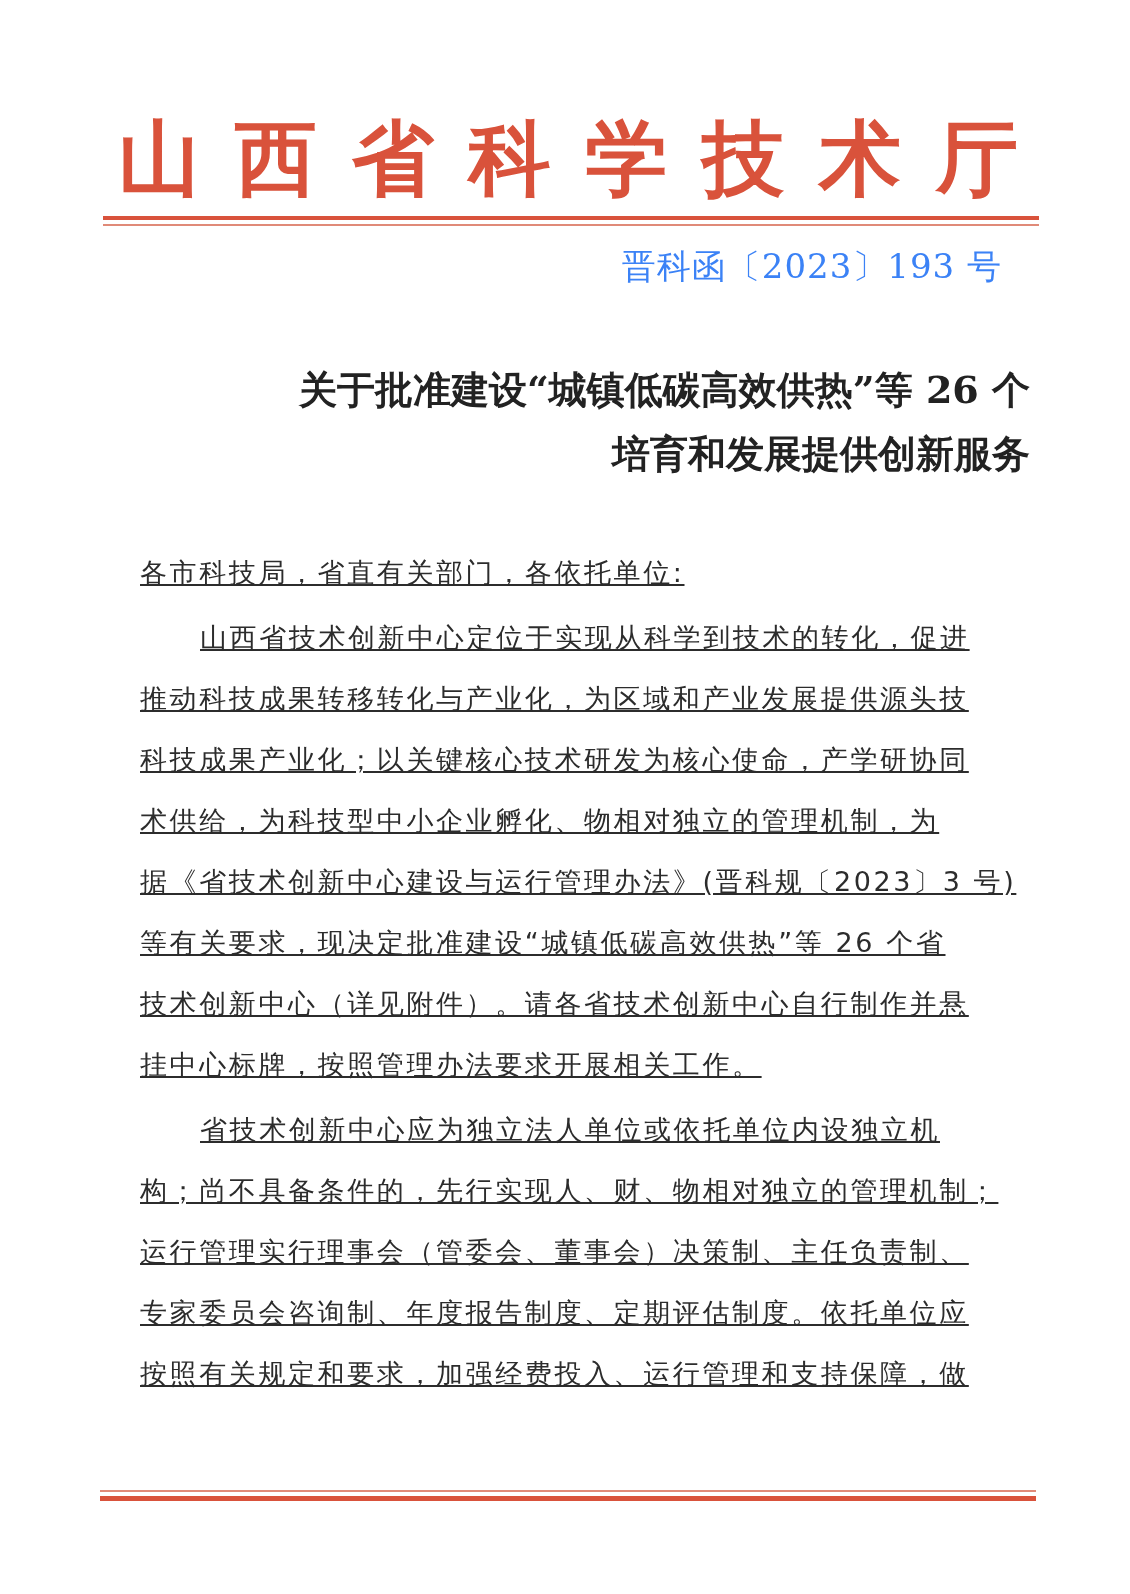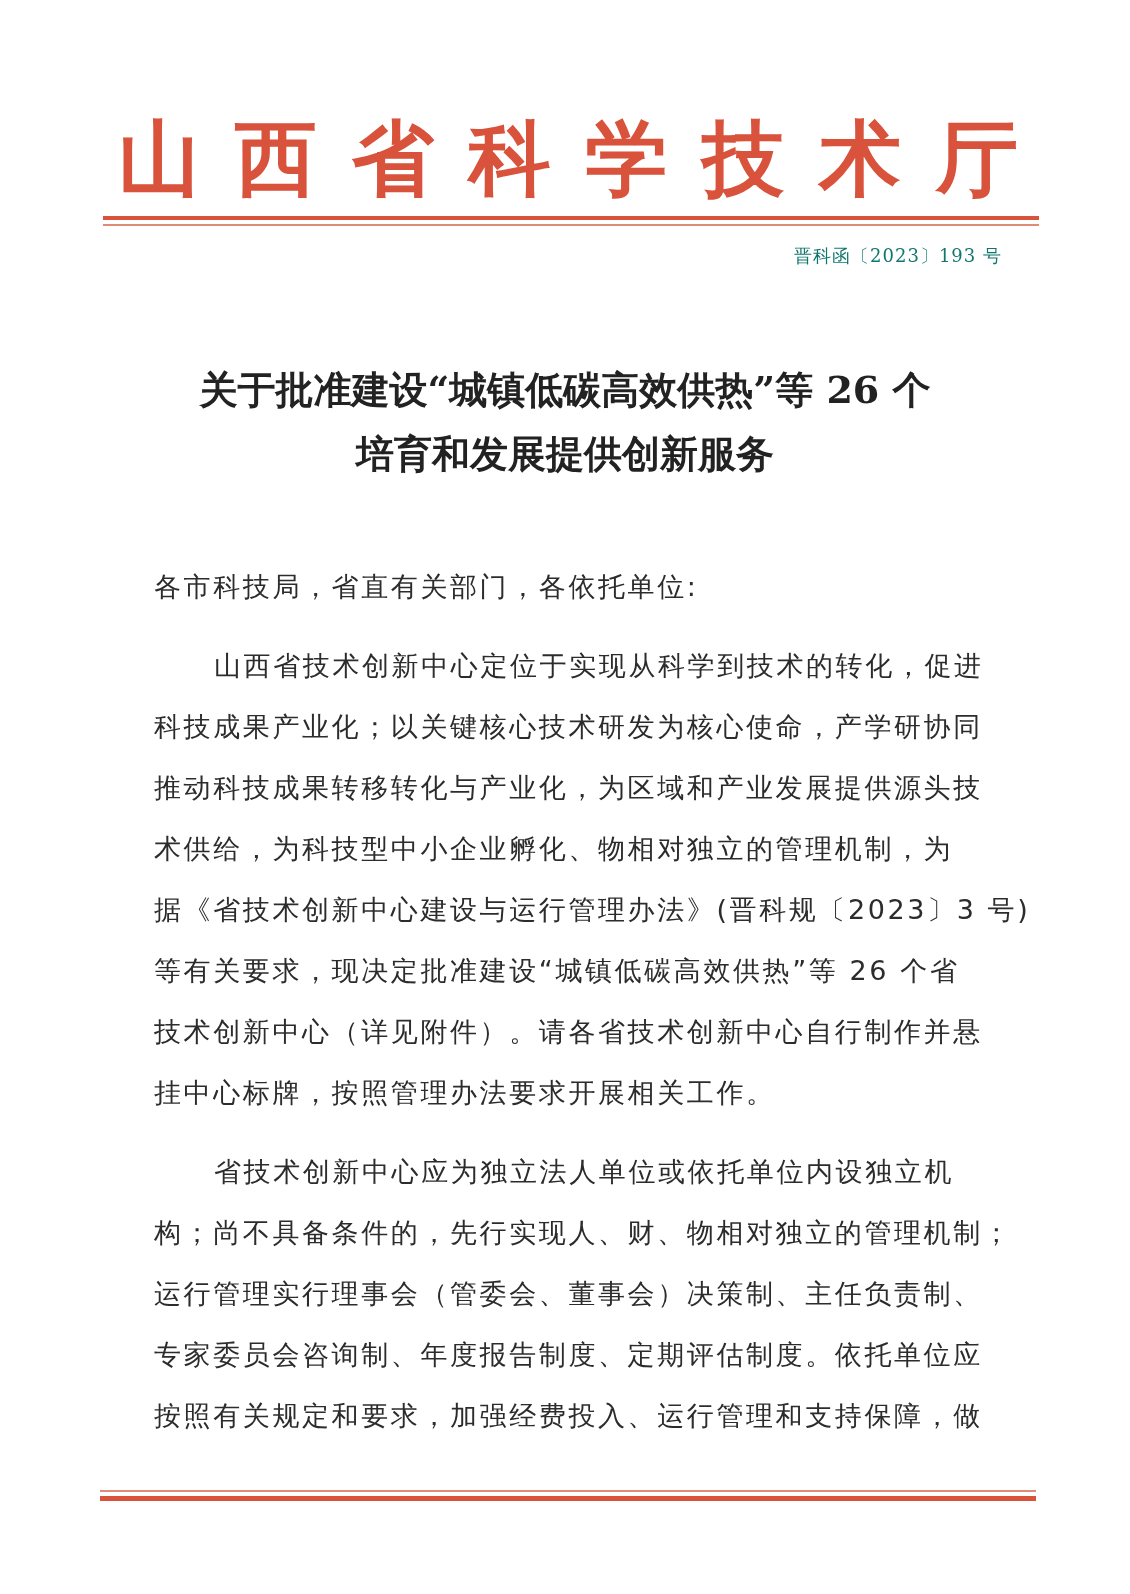--- a/index.html
+++ b/index.html
@@ -27,43 +27,43 @@
     line-height: 1;
   }
 
   .rule-top { position: absolute; left: 103px; width: 936px; top: 216px; height: 12px; }
   .rule-top .thick { position: absolute; left: 0; right: 0; top: 0; height: 4px; background: #d9523b; }
   .rule-top .thin { position: absolute; left: 0; right: 0; top: 8px; height: 2px; background: #e08a78; }
 
   .doc-number {
     position: absolute; right: 128px; top: 244px;
     font-family: "DejaVu Serif", "Liberation Serif", serif;
-    font-size: 18px; color: #0f766e; letter-spacing: 1px;
+    font-size: 34px; color: #3b82f6; letter-spacing: 1px;
   }
 
   .title {
     position: absolute; left: 100px; width: 930px; top: 358px;
     text-align: center;
     font-family: "DejaVu Serif", "Liberation Serif", serif;
     font-weight: bold;
     font-size: 38px;
     line-height: 64px;
     color: #222;
   }
-  .title div { white-space: nowrap; }
+  .title div { white-space: nowrap; text-align: right; }
 
   .body-text {
     position: absolute; left: 136px; top: 538px; width: 870px;
     font-family: "DejaVu Sans", "Liberation Sans", sans-serif;
     font-size: 27px;
     line-height: 61px;
     color: #2c2c2c;
     letter-spacing: 2.6px;
   }
-  .body-text p { margin: 18px; text-align: justify; text-align-last: left; }
+  .body-text p { margin: 4px; text-align: justify; text-align-last: left; text-decoration: underline; }
   .body-text .line { display: block; white-space: nowrap; }
 
   .rule-bottom { position: absolute; left: 100px; width: 936px; top: 1490px; height: 14px; }
   .rule-bottom .thin { position: absolute; left: 0; right: 0; top: 0; height: 2px; background: #e08a78; }
   .rule-bottom .thick { position: absolute; left: 0; right: 0; top: 6px; height: 5px; background: #d9523b; }
 </style>
 </head>
 <body>
 
 <div class="page">
@@ -90,22 +90,22 @@
     <div>关于批准建设“城镇低碳高效供热”等 26 个</div>
     <div>培育和发展提供创新服务</div>
   </div>
 
   <div class="body-text">
     <p>
       <span class="line">各市科技局，省直有关部门，各依托单位:</span>
     </p>
     <p>
       <span class="line" style="padding-left:60px">山西省技术创新中心定位于实现从科学到技术的转化，促进</span>
+      <span class="line">推动科技成果转移转化与产业化，为区域和产业发展提供源头技</span>
       <span class="line">科技成果产业化；以关键核心技术研发为核心使命，产学研协同</span>
-      <span class="line">推动科技成果转移转化与产业化，为区域和产业发展提供源头技</span>
       <span class="line">术供给，为科技型中小企业孵化、物相对独立的管理机制，为</span>
       <span class="line">据《省技术创新中心建设与运行管理办法》(晋科规〔2023〕3 号)</span>
       <span class="line">等有关要求，现决定批准建设“城镇低碳高效供热”等 26 个省</span>
       <span class="line">技术创新中心（详见附件）。请各省技术创新中心自行制作并悬</span>
       <span class="line">挂中心标牌，按照管理办法要求开展相关工作。</span>
     </p>
     <p>
       <span class="line" style="padding-left:60px">省技术创新中心应为独立法人单位或依托单位内设独立机</span>
       <span class="line">构；尚不具备条件的，先行实现人、财、物相对独立的管理机制；</span>
       <span class="line">运行管理实行理事会（管委会、董事会）决策制、主任负责制、</span>

